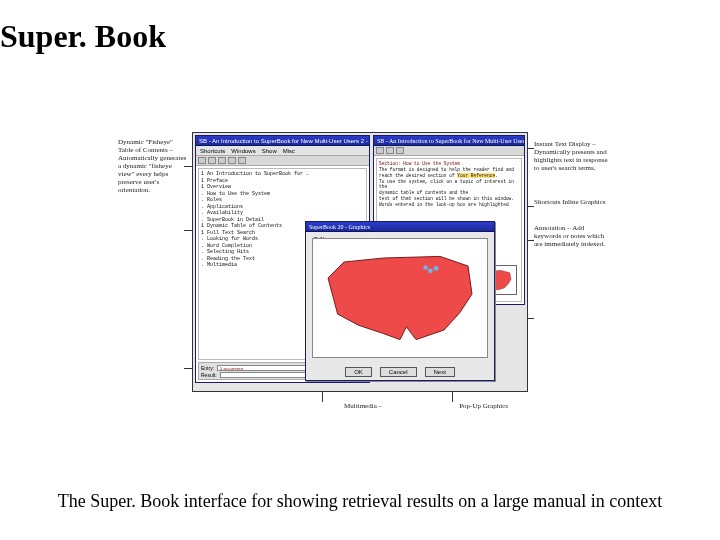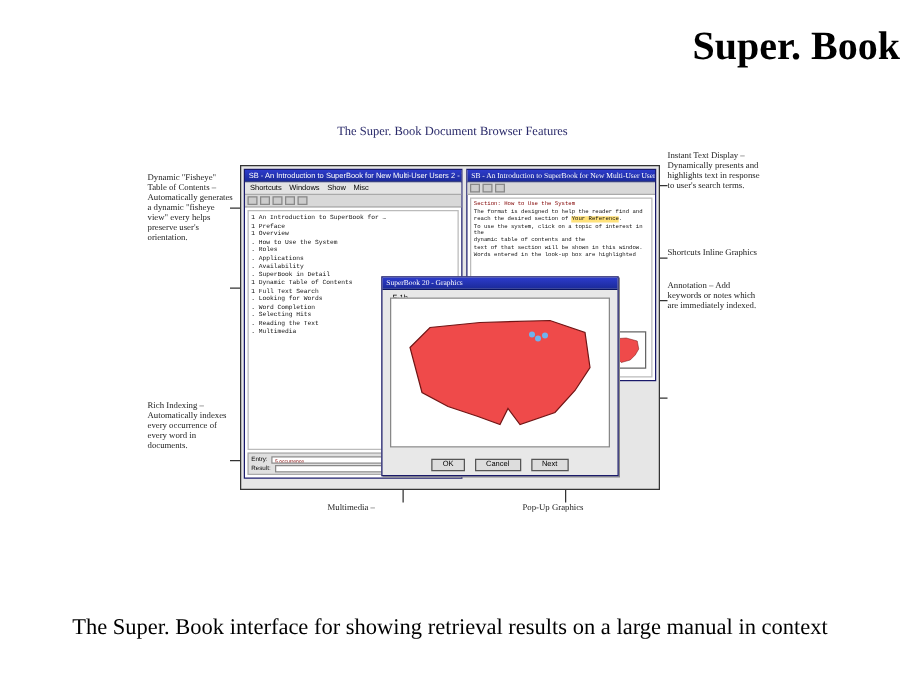--- a/index.html
+++ b/index.html
@@ -8,21 +8,21 @@
     height: 540px;
     background: #fff;
     font-family: "Times New Roman", serif;
     color: #000;
     position: relative;
     overflow: hidden;
   }
   .slide-title {
     font-size: 32px;
     font-weight: bold;
-    text-align: right;
+    text-align: left;
     margin-top: 18px;
   }
   .figure-zone {
     position: absolute;
     left: 122px;
     top: 96px;
     width: 480px;
     height: 360px;
     background: #fff;
   }
@@ -192,57 +192,52 @@
   }
   .leader-v {
     position:absolute;
     background:#333;
     width:1px;
   }
   .bottom-annot {
     position:absolute;
     font-family:"Times New Roman",serif;
     font-size:7px;
-    text-align:left;
+    text-align:right;
     color:#222;
     line-height:1.15;
   }
   .caption {
     position: absolute;
     left: 0; right: 0;
     bottom: 28px;
     text-align: center;
     font-size: 18px;
     font-family: "Times New Roman", serif;
   }
 </style>
 </head>
 <body>
 
 <h1 class="slide-title">Super. Book</h1>
 
 <div class="figure-zone">
 
-  <div class="fig-title">The Super. Book Document Browser Features</div>
 
   <div class="annot" style="left:-4px; top:42px">
     <span>Dynamic "Fisheye" Table of Contents –</span>
     <span>Automatically generates a dynamic "fisheye view" every helps preserve user's orientation.</span>
   </div>
   <div class="leader" style="left:62px; top:70px; width:24px"></div>
 
   <div class="leader" style="left:62px; top:134px; width:14px"></div>
 
-  <div class="annot" style="left:-4px; top:224px">
-    <span>Rich Indexing –</span>
-    <span>Automatically indexes every occurrence of every word in documents.</span>
-  </div>
   <div class="leader" style="left:62px; top:272px; width:14px"></div>
 
-  <div class="annot annot-r" style="left:412px; top:24px">
+  <div class="annot annot-r" style="left:412px; top:44px">
     <span>Instant Text Display –</span>
     <span>Dynamically presents and highlights text in response to user's search terms.</span>
   </div>
   <div class="leader" style="left:398px; top:52px; width:14px"></div>
 
   <div class="annot annot-r" style="left:412px; top:102px">
     <span>Shortcuts Inline Graphics</span>
   </div>
   <div class="leader" style="left:398px; top:110px; width:14px"></div>
 

